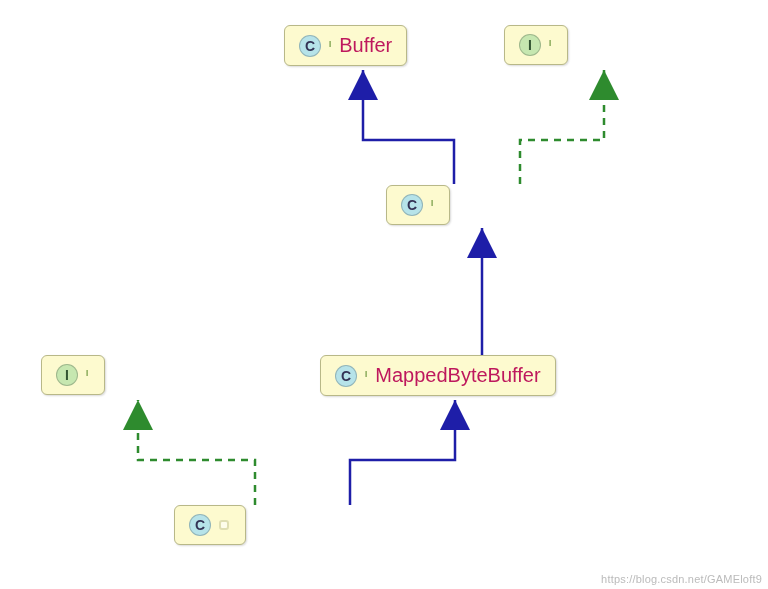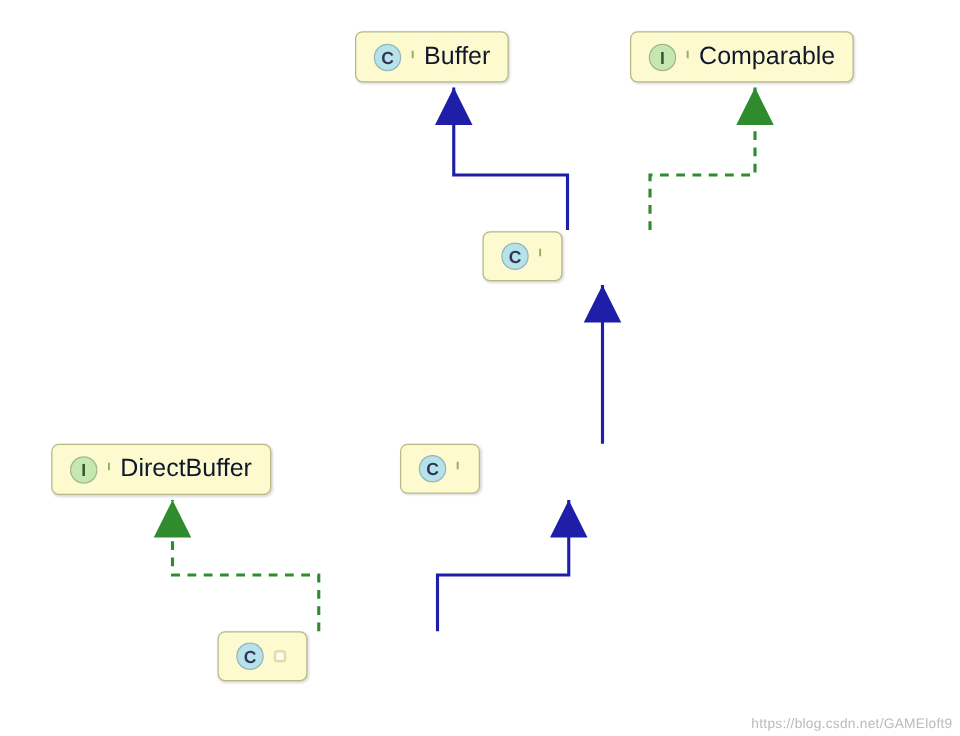--- a/index.html
+++ b/index.html
@@ -48,21 +48,21 @@
   .pkg-mark {
     display: inline-block;
     width: 10px;
     height: 10px;
     border: 2px solid #cccca0;
     border-radius: 3px;
     background: #fff;
     margin: 0 2px;
     opacity: 0.6;
   }
-  .label { color: #0f172a; }
+  .label { color: #be185d; }
   svg.connectors {
     position: absolute;
     left: 0; top: 0;
     width: 768px;
     height: 589px;
     pointer-events: none;
   }
   .watermark {
     position: absolute;
     right: 6px;
@@ -99,37 +99,36 @@
 
 <div class="node" style="left:284px; top:25px;">
   <span class="icon icon-class">C</span>
   <span class="abstract-mark">ᶥ</span>
   <span class="label">Buffer</span>
 </div>
 
 <div class="node" style="left:504px; top:25px;">
   <span class="icon icon-interface">I</span>
   <span class="abstract-mark">ᶥ</span>
-  <span class="label">Comparable</span>
 </div>
 
 <div class="node" style="left:386px; top:185px;">
   <span class="icon icon-class">C</span>
   <span class="abstract-mark">ᶥ</span>
 </div>
 
 <div class="node" style="left:41px; top:355px;">
   <span class="icon icon-interface">I</span>
   <span class="abstract-mark">ᶥ</span>
-  <span class="label">DirectBuffer</span>
 </div>
 
 <div class="node" style="left:320px; top:355px;">
   <span class="icon icon-class">C</span>
   <span class="abstract-mark">ᶥ</span>
+  <span class="label">MappedByteBuffer</span>
 </div>
 
 <div class="node" style="left:174px; top:505px;">
   <span class="icon icon-class">C</span>
   <span class="pkg-mark"></span>
 </div>
 
 <div class="watermark">https://blog.csdn.net/GAMEloft9</div>
 
 </body></html>

